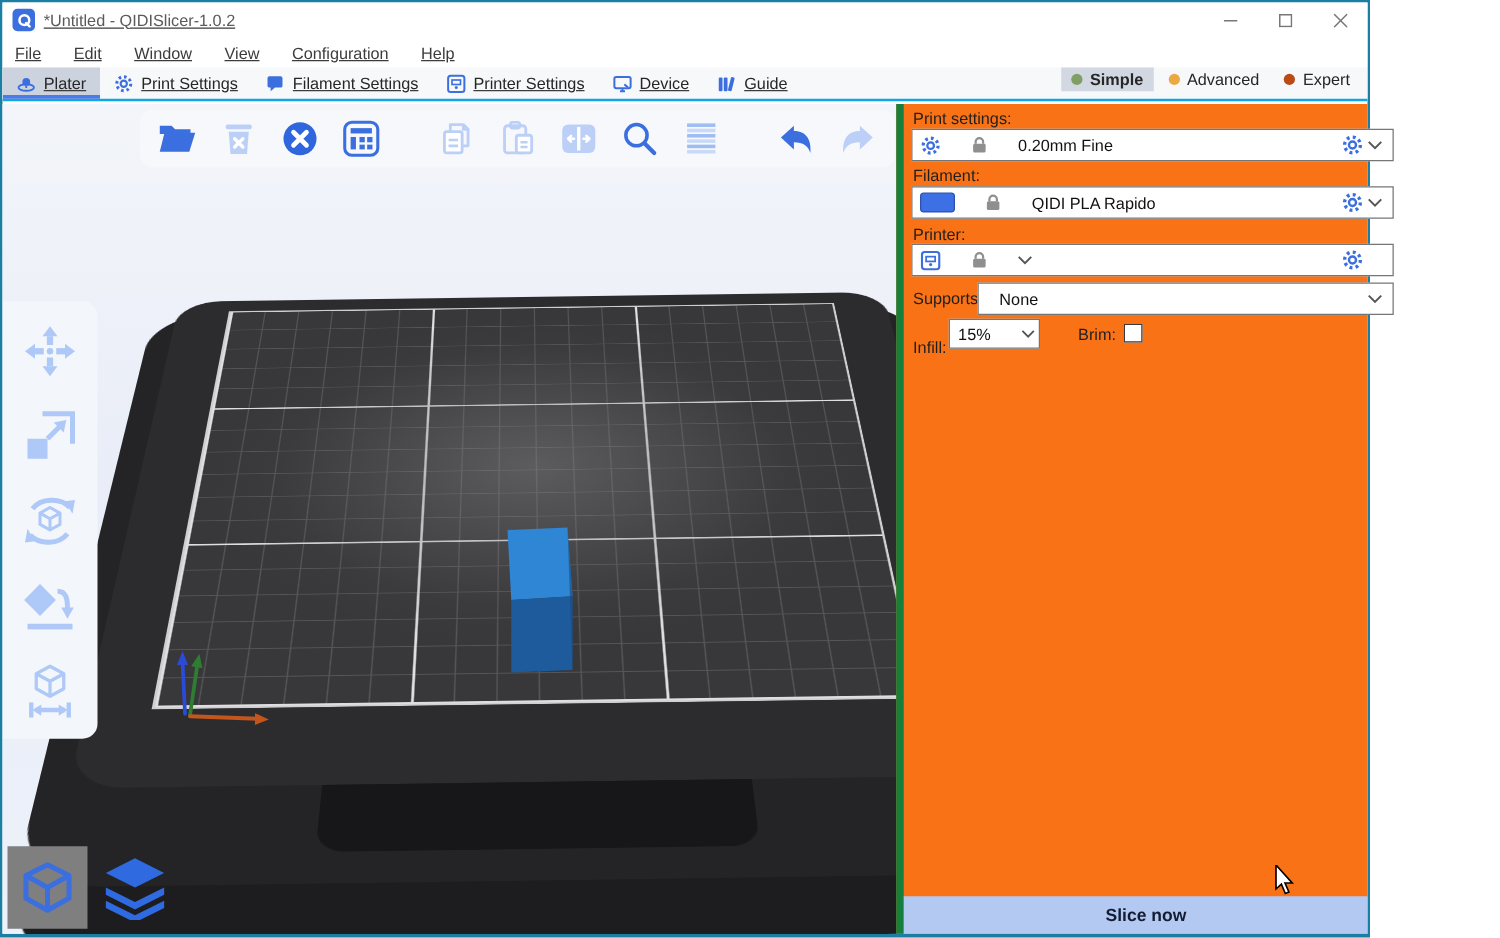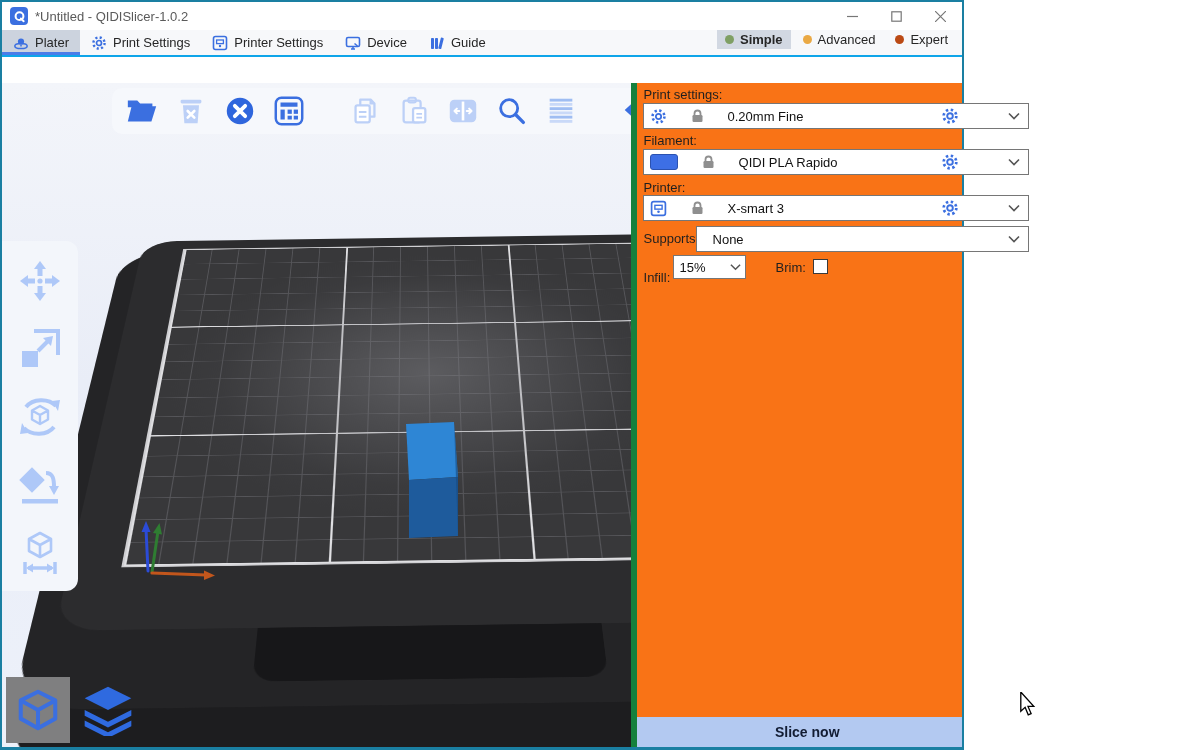--- a/index.html
+++ b/index.html
@@ -1,19 +1,19 @@
 <!DOCTYPE html>
 <html><head>
 <meta charset="utf-8">
 <style>
   * { margin:0; padding:0; box-sizing:border-box; }
   html,body { width:1200px; height:750px; overflow:hidden; }
   body { font-family:"Liberation Sans", sans-serif; font-size:13px; color:#3c3c3c; background:#fff; }
 
-  .window { position:absolute; inset:0; width:964px; height:750px; border:2px solid #1a7fa2; border-bottom-width:3px; background:#fff; }
+  .window { position:absolute; inset:0; width:1096px; height:750px; border:2px solid #1a7fa2; border-bottom-width:3px; background:#fff;text-decoration:underline; }
 
   
   .titlebar { position:relative; height:28px; background:#fff; display:flex; align-items:center; padding-left:8px; }
   .appicon { width:18px; height:18px; border-radius:4px; background:#3b6fe0; display:flex; align-items:center; justify-content:center; margin-right:7px; }
   .title-text { color:#5a5a5a; font-size:13px; }
   .win-controls { position:absolute; right:0; top:0; height:28px; display:flex; }
   .win-btn { width:44px; height:28px; display:flex; align-items:center; justify-content:center; color:#777; font-size:13px; }
 
   
   .menubar { height:24px; display:flex; align-items:center; gap:26px; padding-left:10px; background:#fff; }
@@ -108,36 +108,50 @@
           </svg>
         </div>
       <div class="win-btn">
           <svg width="11" height="11" viewBox="0 0 11 11">
             <path d="M0 0 L11 11 M11 0 L0 11" stroke="#777" stroke-width="1.2"></path>
           </svg>
         </div>
     </div>
   </div>
 
+  <div class="menubar">
+    <span class="menu-item">File</span>
+    <span class="menu-item">Edit</span>
+    <span class="menu-item">Window</span>
+    <span class="menu-item">View</span>
+    <span class="menu-item">Configuration</span>
+    <span class="menu-item">Help</span>
+  </div>
 
   <div class="tabbar">
     <div class="tab active">
       <svg width="16" height="16" viewBox="0 0 16 16">
           <ellipse cx="8" cy="11" rx="6.2" ry="2.6" fill="none" stroke="#3b6fe0" stroke-width="1.5"></ellipse>
           <circle cx="8" cy="6.5" r="3.1" fill="#3b6fe0"></circle>
           <path d="M8 9.6 L8 11.4" stroke="#3b6fe0" stroke-width="1.5"></path>
         </svg>
       <span>Plater</span>
     </div>
     <div class="tab">
       <svg width="16" height="16" viewBox="0 0 16 16">
           <circle cx="8" cy="8" r="5.6" fill="none" stroke="#3b6fe0" stroke-width="2.4" stroke-dasharray="2.1 2.3"></circle>
           <circle cx="8" cy="8" r="2.5" fill="none" stroke="#3b6fe0" stroke-width="1.7"></circle>
         </svg>
       <span>Print Settings</span>
+    </div>
+    <div class="tab">
+      <svg width="16" height="16" viewBox="0 0 16 16">
+          <path d="M2 3.5 Q2 2 3.5 2 H12.5 Q14 2 14 3.5 V9.5 Q14 11 12.5 11 H8 L4.5 14 V11 H3.5 Q2 11 2 9.5 Z" fill="#3b6fe0"></path>
+        </svg>
+      <span>Filament Settings</span>
     </div>
     <div class="tab">
       <svg width="16" height="16" viewBox="0 0 16 16">
           <rect x="1.5" y="1.5" width="13" height="13" rx="2" fill="none" stroke="#3b6fe0" stroke-width="1.6"></rect>
           <rect x="4.6" y="5" width="6.8" height="3.6" fill="none" stroke="#3b6fe0" stroke-width="1.3"></rect>
           <circle cx="8" cy="11" r="1.2" fill="#3b6fe0"></circle>
         </svg>
       <span>Printer Settings</span>
     </div>
     <div class="tab">
@@ -401,21 +415,20 @@
       <div class="combo" style="left:6px; top:112px; width:386px">
         <svg width="17" height="17" viewBox="0 0 16 16">
             <rect x="1.5" y="1.5" width="13" height="13" rx="2" fill="none" stroke="#3b6fe0" stroke-width="1.6"></rect>
             <rect x="4.6" y="5" width="6.8" height="3.6" fill="none" stroke="#3b6fe0" stroke-width="1.3"></rect>
             <circle cx="8" cy="11" r="1.2" fill="#3b6fe0"></circle>
           </svg>
         <svg width="13" height="14" viewBox="0 0 13 14">
             <rect x="1.5" y="6" width="10" height="7" rx="1.2" fill="#8f8f8f"></rect>
             <path d="M3.5 6 V4.5 A3 3 0 0 1 9.5 4.5 V6" fill="none" stroke="#8f8f8f" stroke-width="1.8"></path>
           </svg>
-        <span class="value">X-smart 3</span>
         <svg class="chev" width="12" height="8" viewBox="0 0 12 8">
             <polyline points="1,1.5 6,6.5 11,1.5" fill="none" stroke="#555" stroke-width="1.6"></polyline>
           </svg>
       </div>
       <div class="gear-btn" style="right:2px; top:115px">
         <svg width="18" height="18" viewBox="0 0 16 16">
             <circle cx="8" cy="8" r="5.6" fill="none" stroke="#3b6fe0" stroke-width="2.4" stroke-dasharray="2.1 2.3"></circle>
             <circle cx="8" cy="8" r="2.5" fill="none" stroke="#3b6fe0" stroke-width="1.7"></circle>
           </svg>
       </div>

